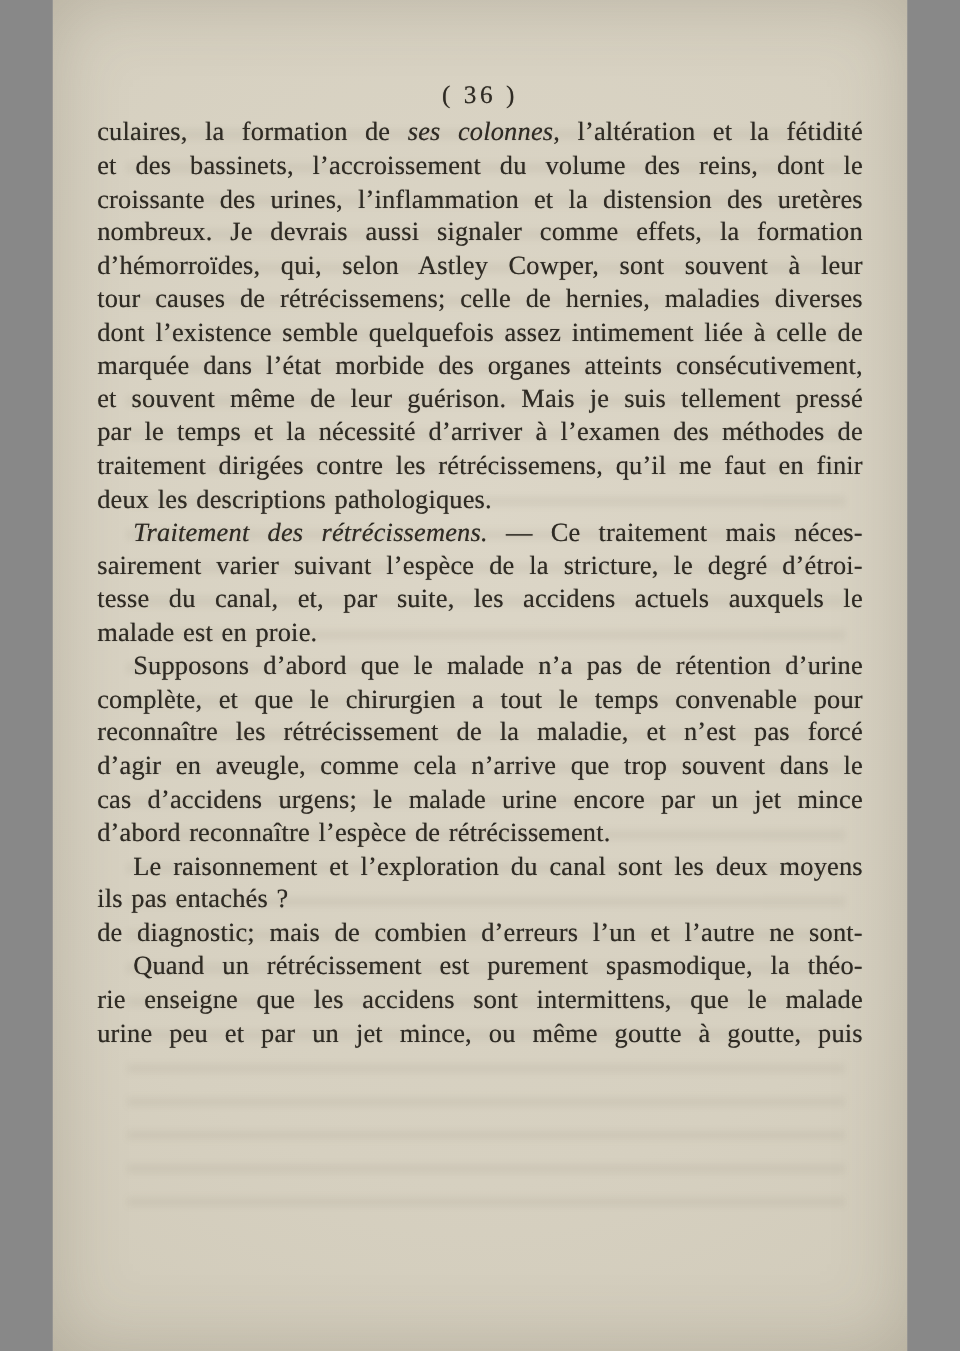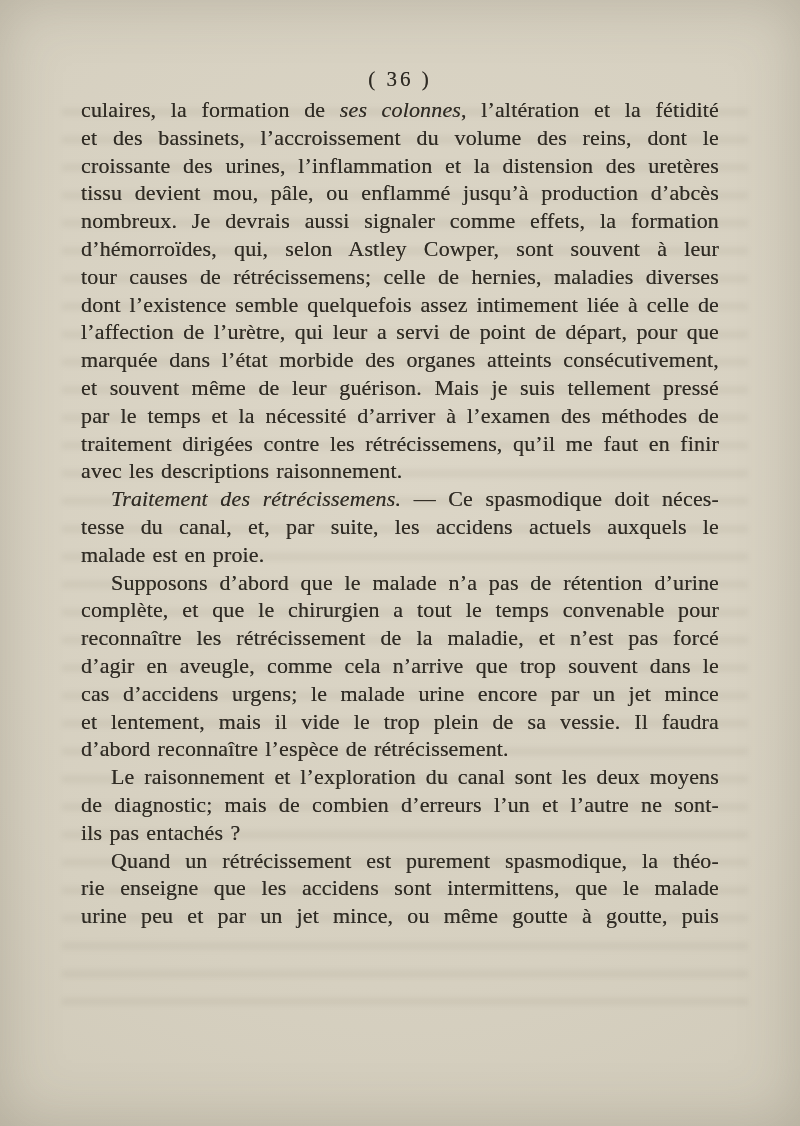--- a/index.html
+++ b/index.html
@@ -2,21 +2,21 @@
 <html><head>
 <meta charset="utf-8">
 <style>
   html, body {
     margin: 0;
     padding: 0;
     background: #888;
   }
   .scan {
     position: relative;
-    width: 800px;
+    width: 712px;
     height: 1126px;
     margin: 0 auto;
     overflow: hidden;
     background:
       radial-gradient(ellipse 120% 90% at 50% 38%, #dcd6c7 0%, #d6d0c0 55%, #cfc9b8 85%, #c7c1b0 100%);
     font-family: "Liberation Serif", "DejaVu Serif", serif;
     color: #2f2b24;
     box-shadow: inset 0 0 60px rgba(90, 84, 66, 0.25);
   }
   
@@ -79,41 +79,39 @@
 </head>
 <body>
 
 <div class="scan">
   <div class="ghost-bleed"></div>
   <div class="page-number">( 36 )</div>
   <div class="text-block">
       <div class="line"><span>culaires, la formation de </span><span class="it">ses colonnes</span><span>, l’altération et la fétidité</span></div>
       <div class="line"><span>et des bassinets, l’accroissement du volume des reins, dont le</span></div>
       <div class="line"><span>croissante des urines, l’inflammation et la distension des uretères</span></div>
-      <div class="line"><span>tissu devient mou, pâle, ou enflammé jusqu’à production d’abcès</span></div>
       <div class="line"><span>nombreux. Je devrais aussi signaler comme effets, la formation</span></div>
       <div class="line"><span>d’hémorroïdes, qui, selon Astley Cowper, sont souvent à leur</span></div>
       <div class="line"><span>tour causes de rétrécissemens; celle de hernies, maladies diverses</span></div>
       <div class="line"><span>dont l’existence semble quelquefois assez intimement liée à celle de</span></div>
-      <div class="line"><span>l’affection de l’urètre, qui leur a servi de point de départ, pour que</span></div>
       <div class="line"><span>marquée dans l’état morbide des organes atteints consécutivement,</span></div>
       <div class="line"><span>et souvent même de leur guérison. Mais je suis tellement pressé</span></div>
       <div class="line"><span>par le temps et la nécessité d’arriver à l’examen des méthodes de</span></div>
       <div class="line"><span>traitement dirigées contre les rétrécissemens, qu’il me faut en finir</span></div>
-      <div class="line nojust"><span>avec les descriptions raisonnement.</span></div>
-      <div class="line indent"><span class="it">Traitement des rétrécissemens.</span><span> — Ce spasmodique doit néces-</span></div>
+      <div class="line nojust"><span>deux les descriptions pathologiques.</span></div>
+      <div class="line indent"><span class="it">Traitement des rétrécissemens.</span><span> — Ce traitement mais néces-</span></div>
+      <div class="line"><span>sairement varier suivant l’espèce de la stricture, le degré d’étroi-</span></div>
       <div class="line"><span>tesse du canal, et, par suite, les accidens actuels auxquels le</span></div>
       <div class="line nojust"><span>malade est en proie.</span></div>
       <div class="line indent"><span>Supposons d’abord que le malade n’a pas de rétention d’urine</span></div>
       <div class="line"><span>complète, et que le chirurgien a tout le temps convenable pour</span></div>
       <div class="line"><span>reconnaître les rétrécissement de la maladie, et n’est pas forcé</span></div>
       <div class="line"><span>d’agir en aveugle, comme cela n’arrive que trop souvent dans le</span></div>
       <div class="line"><span>cas d’accidens urgens; le malade urine encore par un jet mince</span></div>
-      <div class="line"><span>et lentement, mais il vide le trop plein de sa vessie. Il faudra</span></div>
       <div class="line nojust"><span>d’abord reconnaître l’espèce de rétrécissement.</span></div>
       <div class="line indent"><span>Le raisonnement et l’exploration du canal sont les deux moyens</span></div>
+      <div class="line nojust"><span>ils pas entachés ?</span></div>
       <div class="line"><span>de diagnostic; mais de combien d’erreurs l’un et l’autre ne sont-</span></div>
-      <div class="line nojust"><span>ils pas entachés ?</span></div>
       <div class="line indent"><span>Quand un rétrécissement est purement spasmodique, la théo-</span></div>
       <div class="line"><span>rie enseigne que les accidens sont intermittens, que le malade</span></div>
       <div class="line"><span>urine peu et par un jet mince, ou même goutte à goutte, puis</span></div>
     </div>
 </div>
 
 </body></html>

